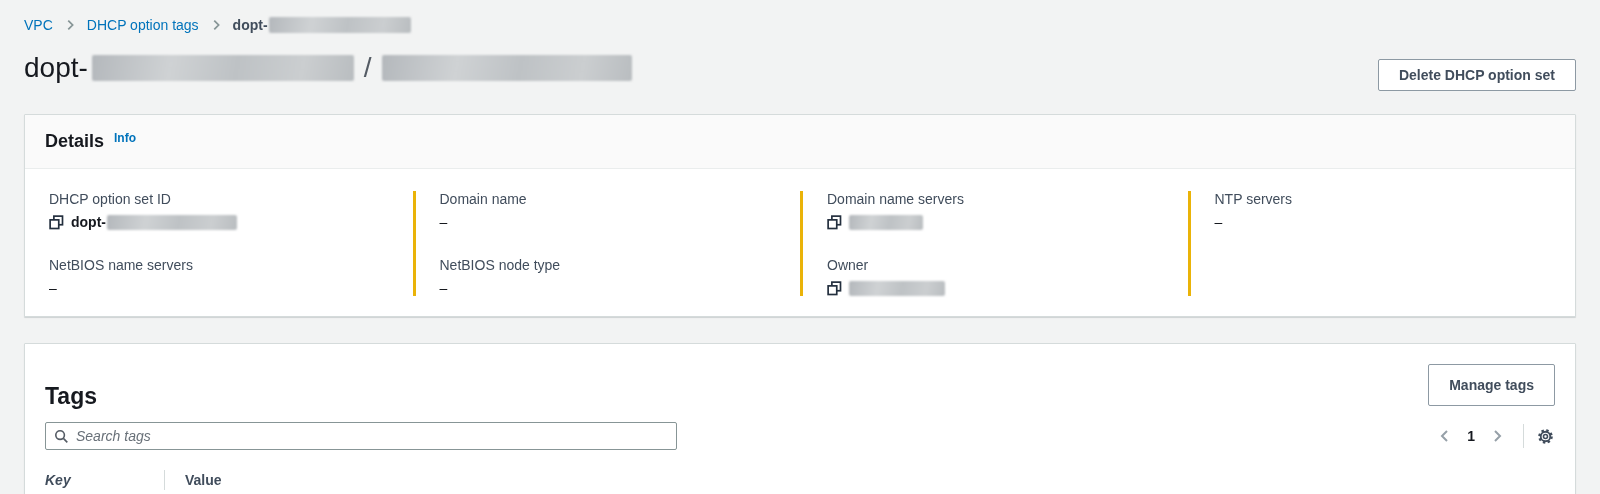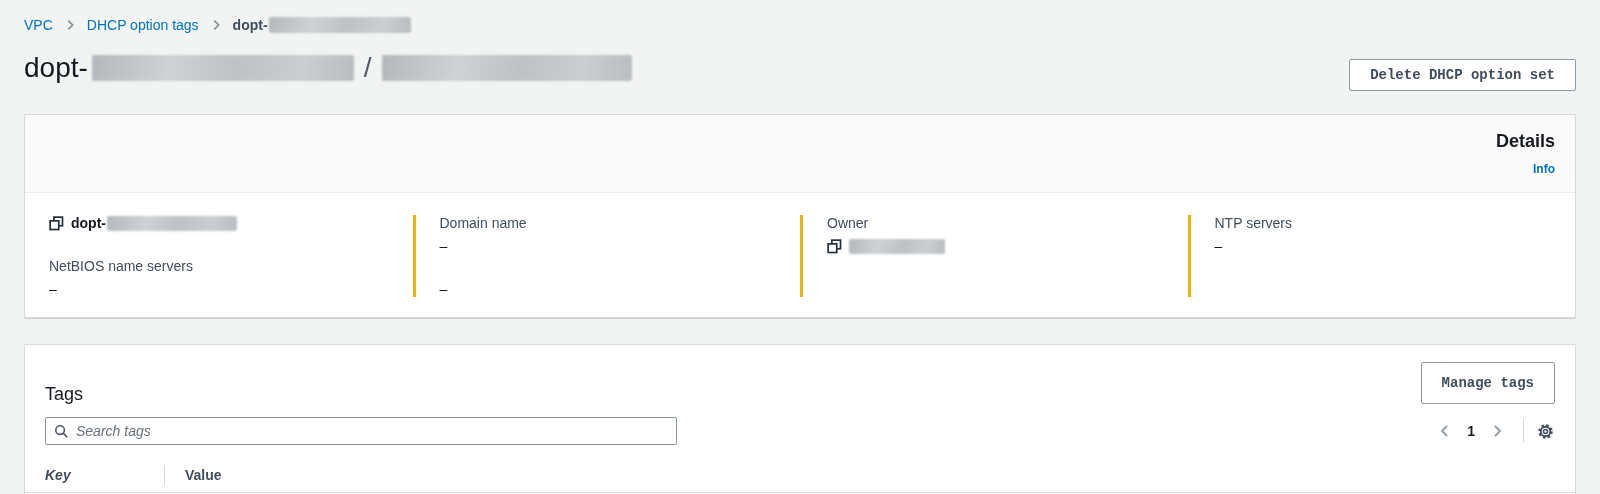--- a/index.html
+++ b/index.html
@@ -32,61 +32,60 @@
   .page-title { font-size: 28px; font-weight: 500; color: #16191f; display: flex; align-items: center; gap: 10px; line-height: 36px; }
   .title-sep { color: #545b64; font-weight: 400; }
 
   .btn {
     background: #fff;
     border: 1px solid #8d99a3;
     border-radius: 2px;
     color: #414d5c;
     font-weight: 700;
     font-size: 14px;
-    font-family: Liberation Mono, monospace;
+    font-family: Liberation Sans, sans-serif;
     padding: 6px 20px;
     cursor: pointer;
     line-height: 18px;
   }
 
   
   .card {
     background: #fff;
     border: 1px solid #d5dbdb;
     box-shadow: 0 1px 1px 0 rgba(0, 28, 36, 0.15);
     border-radius: 1px;
   }
   .details-card { margin-top: 23px; }
   .tags-card { margin-top: 26px; }
 
   .card-header {
     background: #fafafa;
     border-bottom: 1px solid #eaeded;
     padding: 16px 20px;
     display: flex;
-    align-items: flex-end;
+    align-items: flex-start;
     gap: 10px;
-    flex-direction: column;
   }
   .card-title { font-size: 18px; font-weight: 700; color: #16191f; }
-  .info-link { font-size: 12px; font-weight: 700; color: #0073bb; text-decoration: none; cursor: pointer; margin-left: 21px; }
+  .info-link { font-size: 12px; font-weight: 700; color: #0073bb; text-decoration: none; cursor: pointer; }
 
   
   .details-grid { display: grid; grid-template-columns: 1fr 1fr 1fr 1fr; padding: 22px 0 20px 0; }
   .details-col { padding: 0 20px 0 24px; }
   .details-col + .details-col { border-left: 3px solid #eab308; }
   .field { margin-bottom: 27px; }
   .field:last-child { margin-bottom: 0; }
   .field-label { font-size: 14px; color: #414d5c; margin-bottom: 7px; }
   .field-value { font-size: 14px; color: #16191f; display: flex; align-items: center; gap: 7px; min-height: 16px; }
   .copy-btn { display: inline-flex; align-items: center; cursor: pointer; background: none; border: none; padding: 0; color: #232f3e; }
 
   
   .tags-header { padding: 15px 20px 10px 20px; display: flex; justify-content: space-between; align-items: center; }
-  .tags-title { font-size: 18px; font-weight: 400; margin-top: 24px; }
+  .tags-title { font-size: 23px; font-weight: 700; margin-top: 24px; }
   .tags-toolbar { display: flex; justify-content: space-between; align-items: center; padding: 2px 20px 13px 20px; }
   .search-box {
     width: 632px; height: 28px;
     border: 1px solid #879596; border-radius: 2px;
     background: #fff;
     display: flex; align-items: center;
     padding: 0 8px; gap: 7px;
   }
   .search-box input {
     border: none; outline: none; flex: 1;
@@ -150,20 +149,21 @@
 
   <section class="card details-card">
     <div class="card-header">
       <h2 class="card-title">Details</h2>
       <a class="info-link">Info</a>
     </div>
     <div class="details-grid">
 
       <div class="details-col">
         <div class="field">
+          <div class="field-label">DHCP option set ID</div>
           <div class="field-value">
             <button class="copy-btn">
               <svg width="15" height="15" viewBox="0 0 16 16">
                   <rect x="5.2" y="1.2" width="9.2" height="9.2" fill="none" stroke="currentColor" stroke-width="1.8"></rect>
                   <rect x="1.2" y="5.2" width="9.2" height="9.2" fill="#ffffff" stroke="currentColor" stroke-width="1.8"></rect>
                 </svg>
             </button>
             <span style="font-weight:700;">dopt-</span>
             <span class="redacted" style="width:130px;height:15px;margin-left:-6px;"></span>
           </div>
@@ -173,25 +173,38 @@
           <div class="field-value">–</div>
         </div>
       </div>
 
       <div class="details-col">
         <div class="field">
           <div class="field-label">Domain name</div>
           <div class="field-value">–</div>
         </div>
         <div class="field">
-          <div class="field-value">–</div>
-        </div>
-      </div>
-
-      <div class="details-col">
+          <div class="field-label">NetBIOS node type</div>
+          <div class="field-value">–</div>
+        </div>
+      </div>
+
+      <div class="details-col">
+        <div class="field">
+          <div class="field-label">Domain name servers</div>
+          <div class="field-value">
+            <button class="copy-btn">
+              <svg width="15" height="15" viewBox="0 0 16 16">
+                  <rect x="5.2" y="1.2" width="9.2" height="9.2" fill="none" stroke="currentColor" stroke-width="1.8"></rect>
+                  <rect x="1.2" y="5.2" width="9.2" height="9.2" fill="#ffffff" stroke="currentColor" stroke-width="1.8"></rect>
+                </svg>
+            </button>
+            <span class="redacted" style="width:74px;height:15px;"></span>
+          </div>
+        </div>
         <div class="field">
           <div class="field-label">Owner</div>
           <div class="field-value">
             <button class="copy-btn">
               <svg width="15" height="15" viewBox="0 0 16 16">
                   <rect x="5.2" y="1.2" width="9.2" height="9.2" fill="none" stroke="currentColor" stroke-width="1.8"></rect>
                   <rect x="1.2" y="5.2" width="9.2" height="9.2" fill="#ffffff" stroke="currentColor" stroke-width="1.8"></rect>
                 </svg>
             </button>
             <span class="redacted" style="width:96px;height:15px;"></span>

